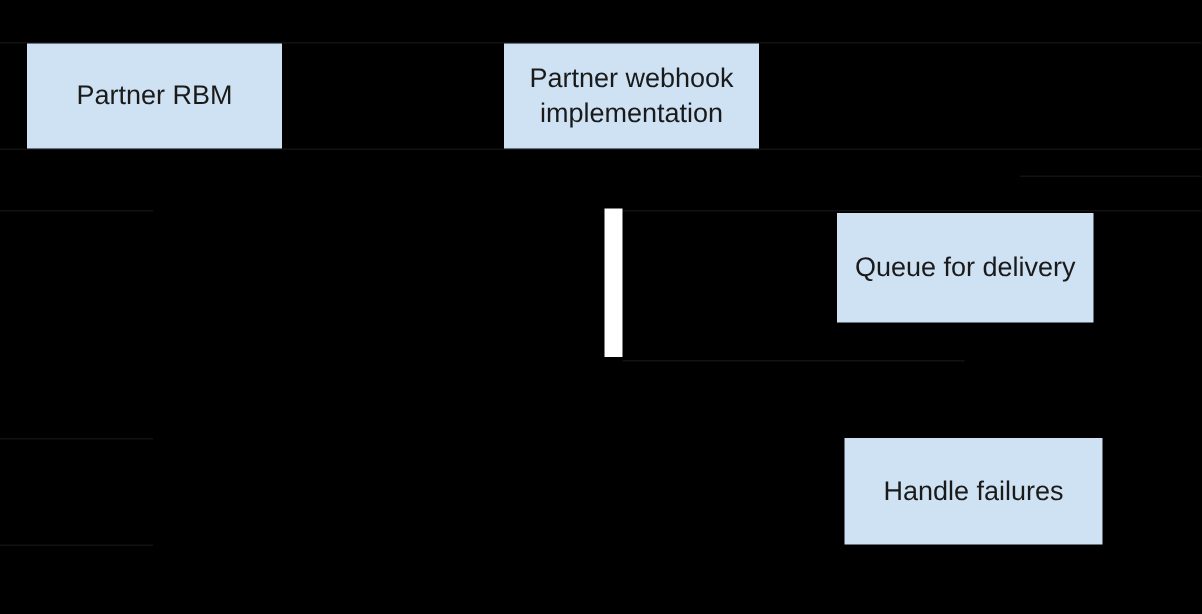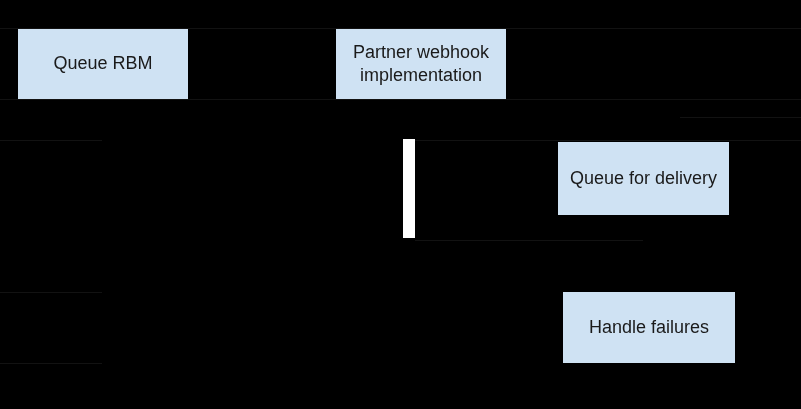--- a/index.html
+++ b/index.html
@@ -62,21 +62,21 @@
   <div class="faint-line line-header-top"></div>
   <div class="faint-line line-header-bottom"></div>
   <div class="faint-line line-right-mid"></div>
   <div class="faint-line line-row1-left"></div>
   <div class="faint-line line-row1-right"></div>
   <div class="faint-line line-bar-bottom"></div>
   <div class="faint-line line-row2-left-top"></div>
   <div class="faint-line line-row2-left-bottom"></div>
 
   <div class="node node-google-rbm">
-    <span>Queue RBM</span>
+    <span>Partner RBM</span>
   </div>
 
   <div class="node node-partner-webhook">
     <span>Partner webhook implementation</span>
   </div>
 
   <div class="activation-bar bar-partner"></div>
 
   <div class="node node-handle-failures">
     <span>Handle failures</span>

